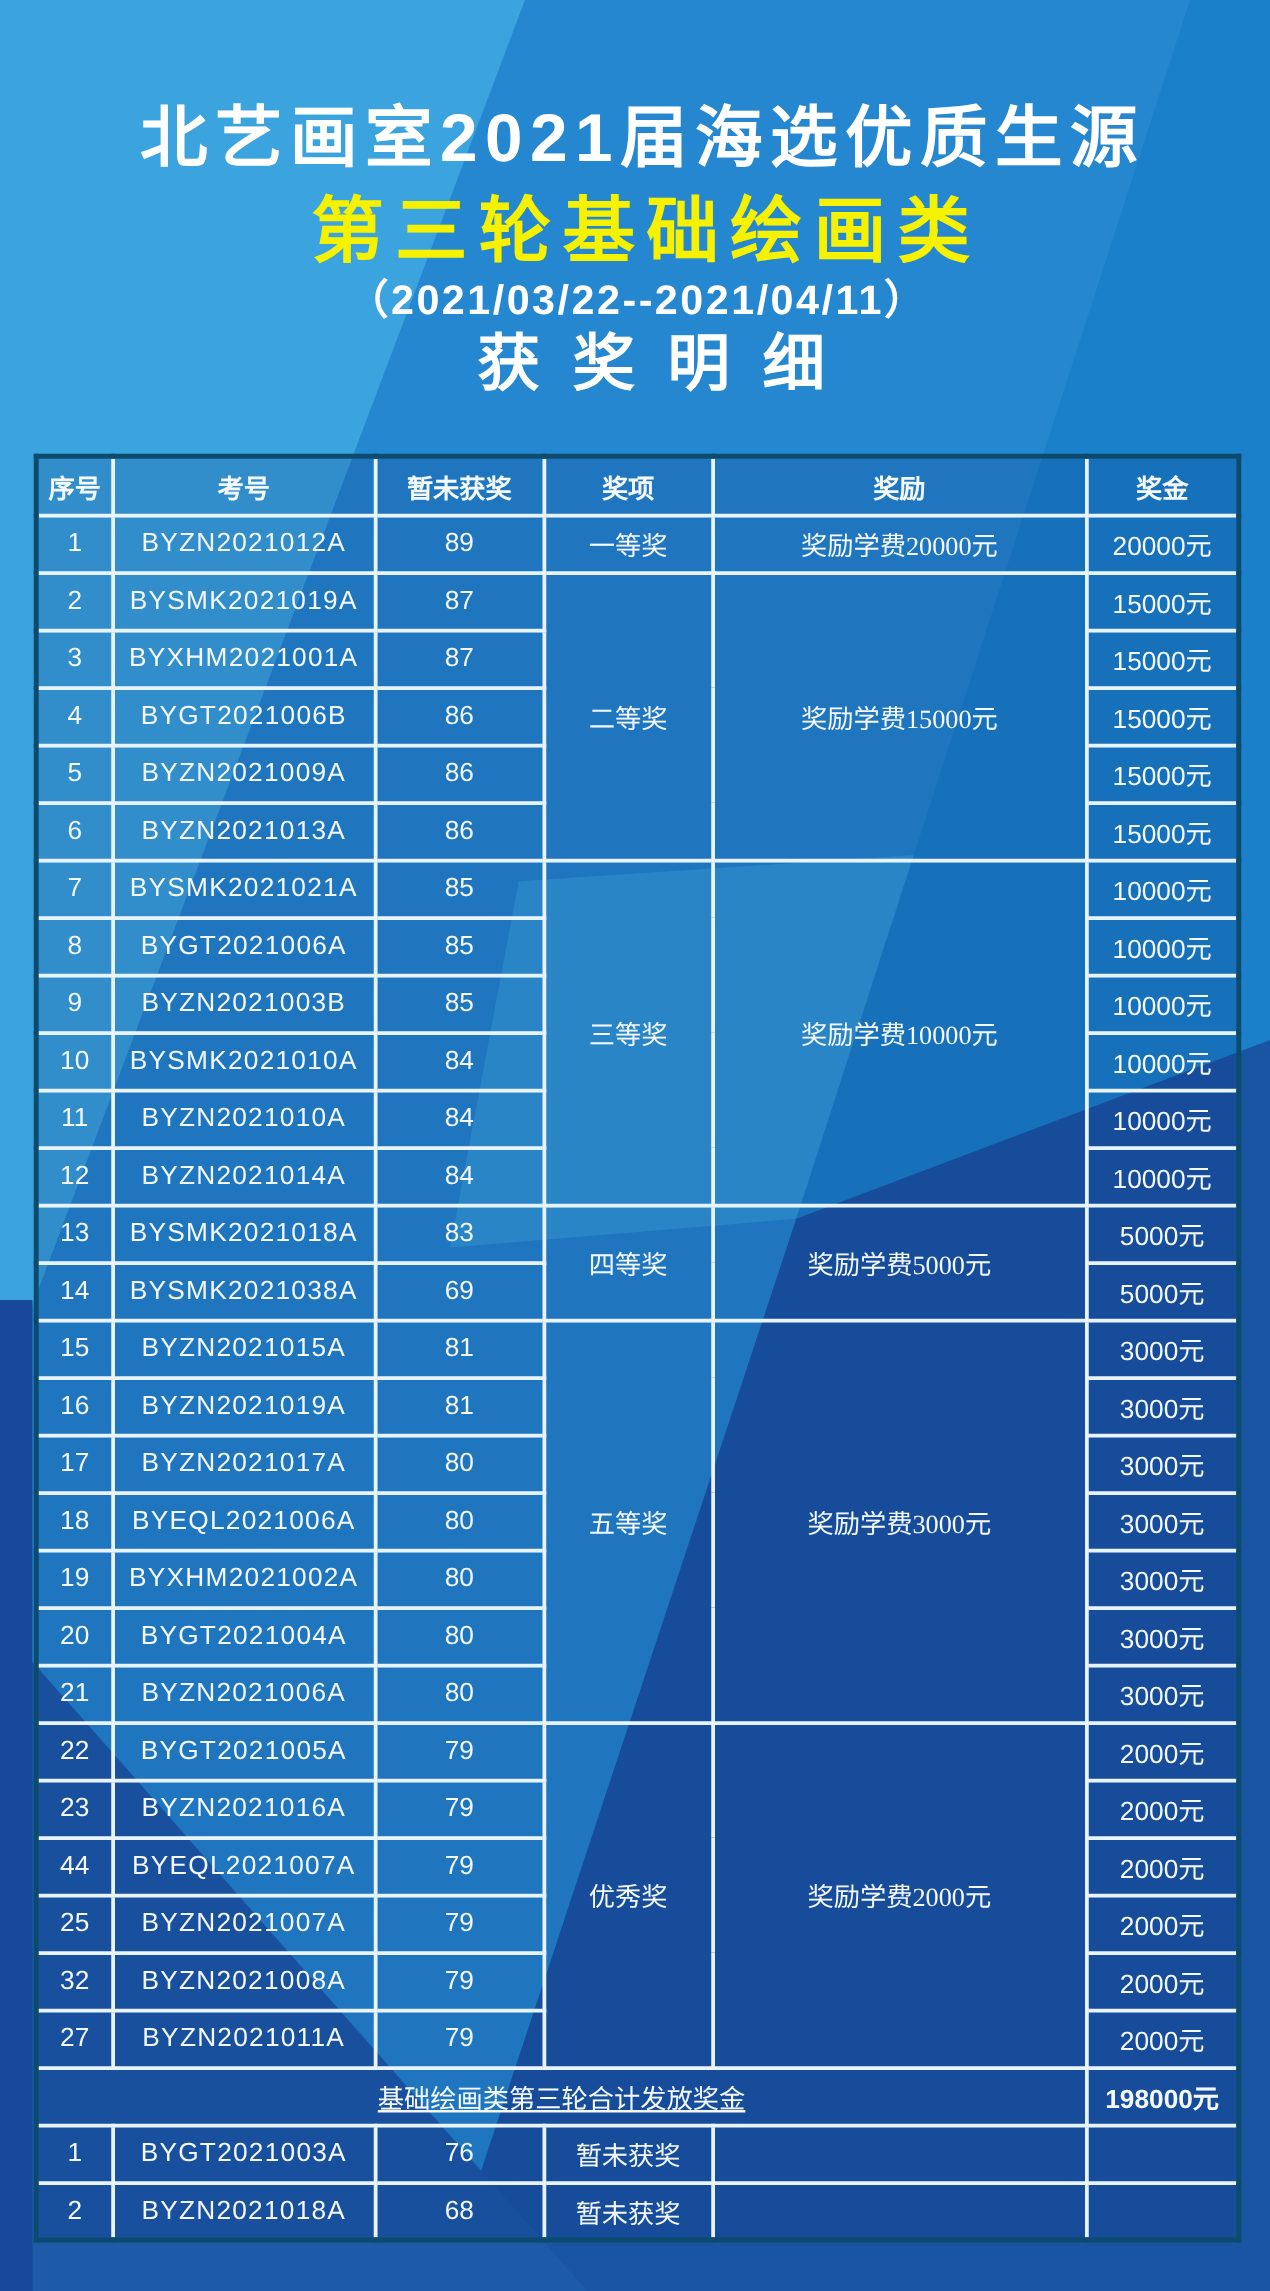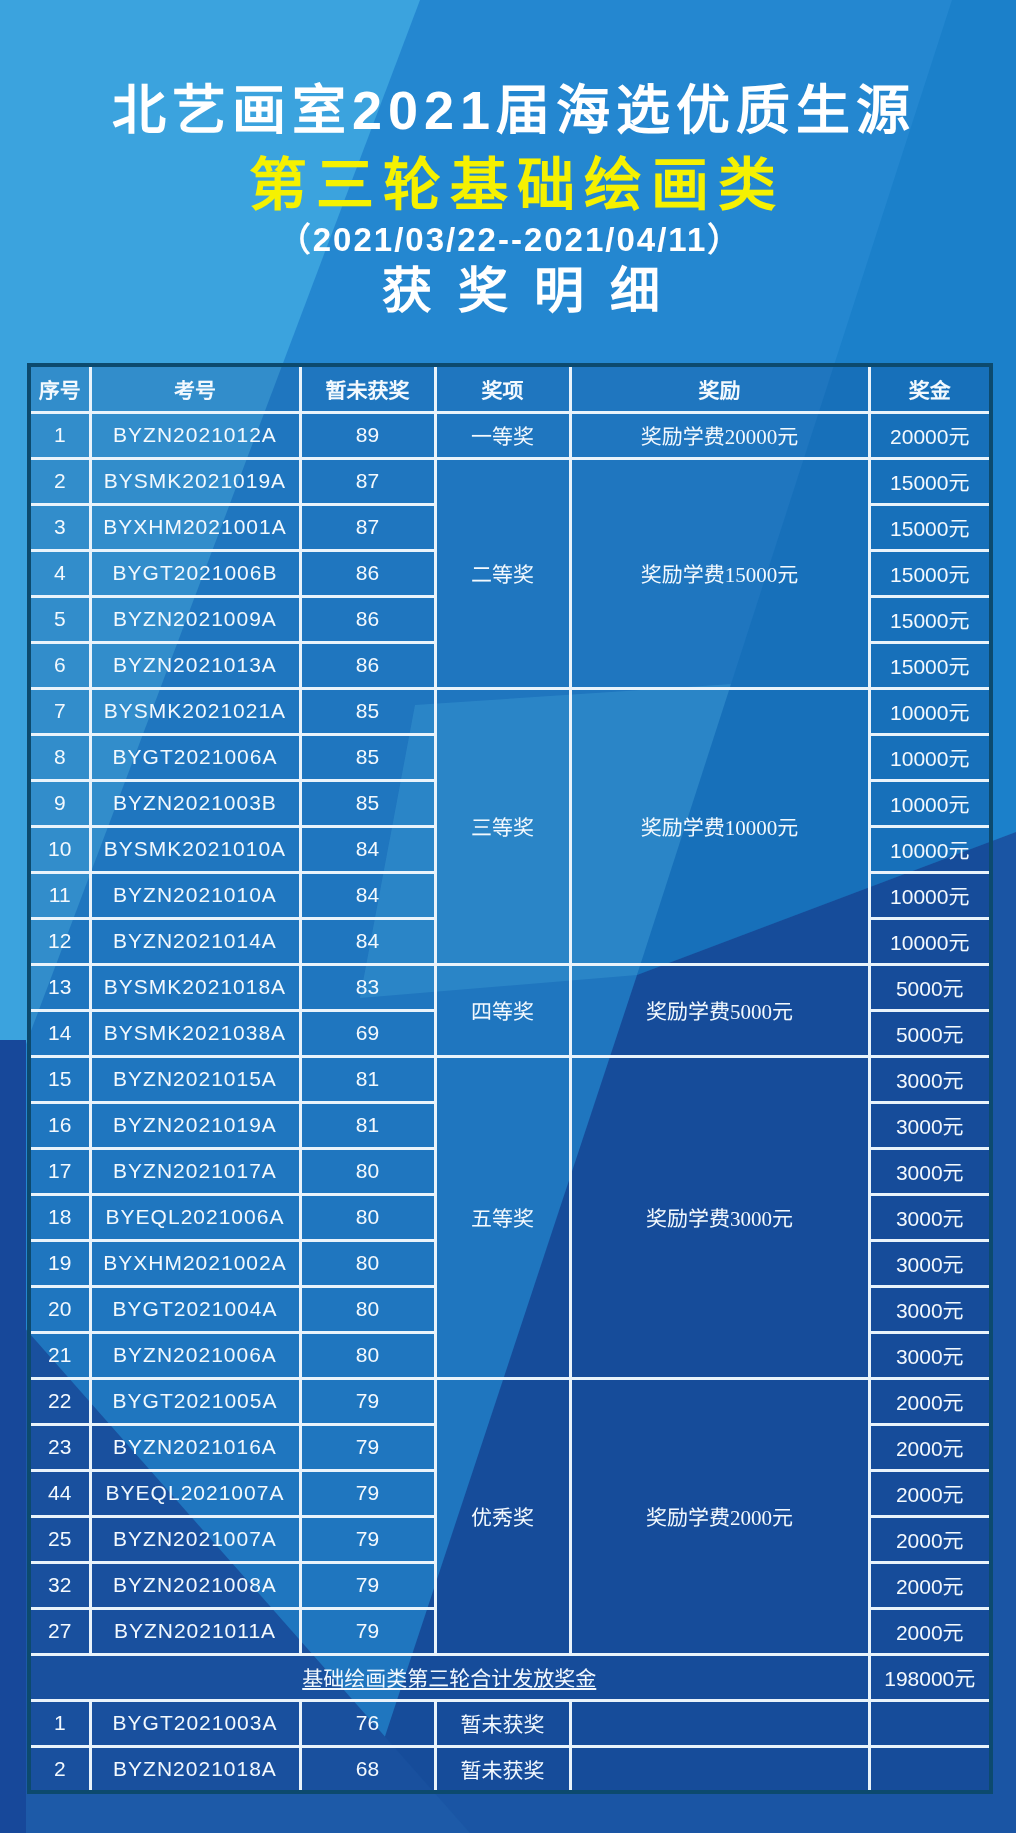--- a/index.html
+++ b/index.html
@@ -36,21 +36,21 @@
     font-size:21px; padding:0; overflow:hidden; white-space:nowrap;
   }
   .awards thead tr { height:47px; }
   .awards tbody tr { height:46px; }
   .awards thead th { font-weight:bold; font-size:21px; }
   .cell-exam  { font-size:22px; letter-spacing:1px; }
   .cell-score { font-size:22px; }
   .cell-prize { font-weight:normal; font-size:22px; }
   .cell-award, .cell-reward { font-size:21px; font-weight:normal;font-family:Liberation Serif, serif; }
   .summary-label { font-size:22px;text-decoration:underline; }
-  .summary-total { font-weight:normal; font-size:22px; }
+  .summary-total { font-weight:bold; font-size:22px; }
 </style>
 </head>
 <body>
 
 <div class="layer band-light"></div>
 <div class="layer band-light-mid"></div>
 <div class="layer band-deep"></div>
 <div class="layer band-navy-rt"></div>
 <div class="layer band-navy-lf"></div>
 <div class="strip-left"></div>

